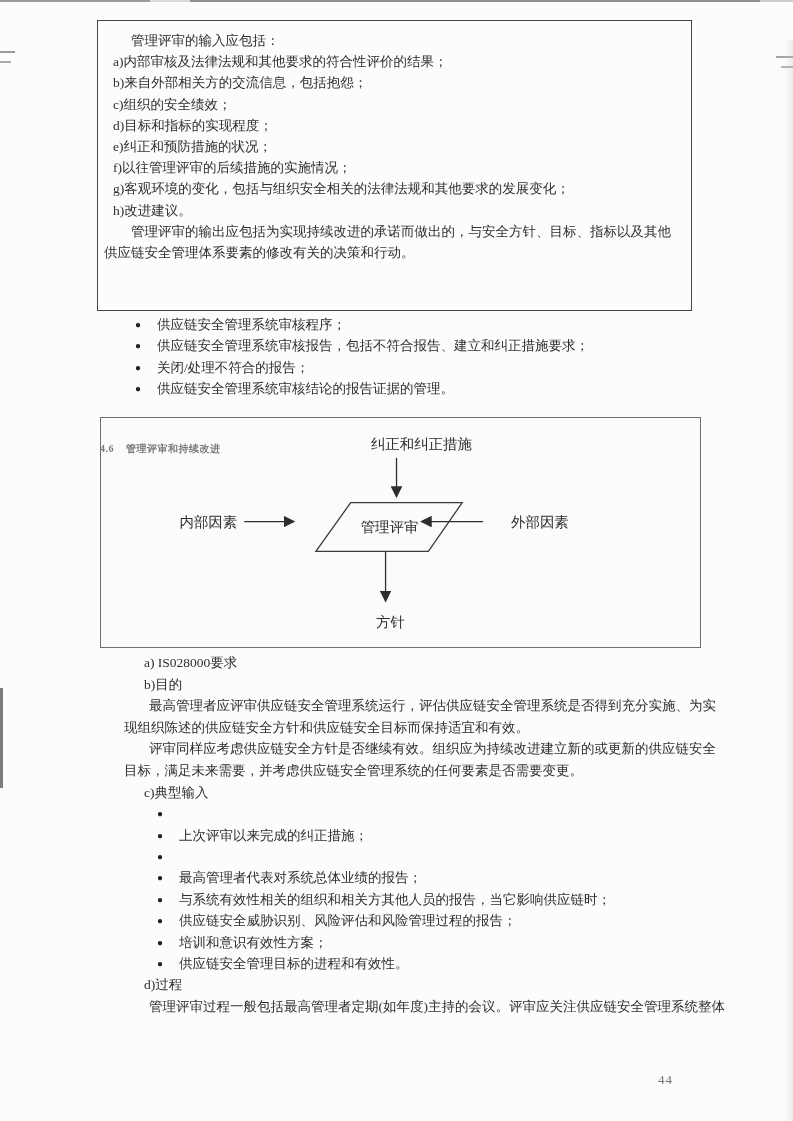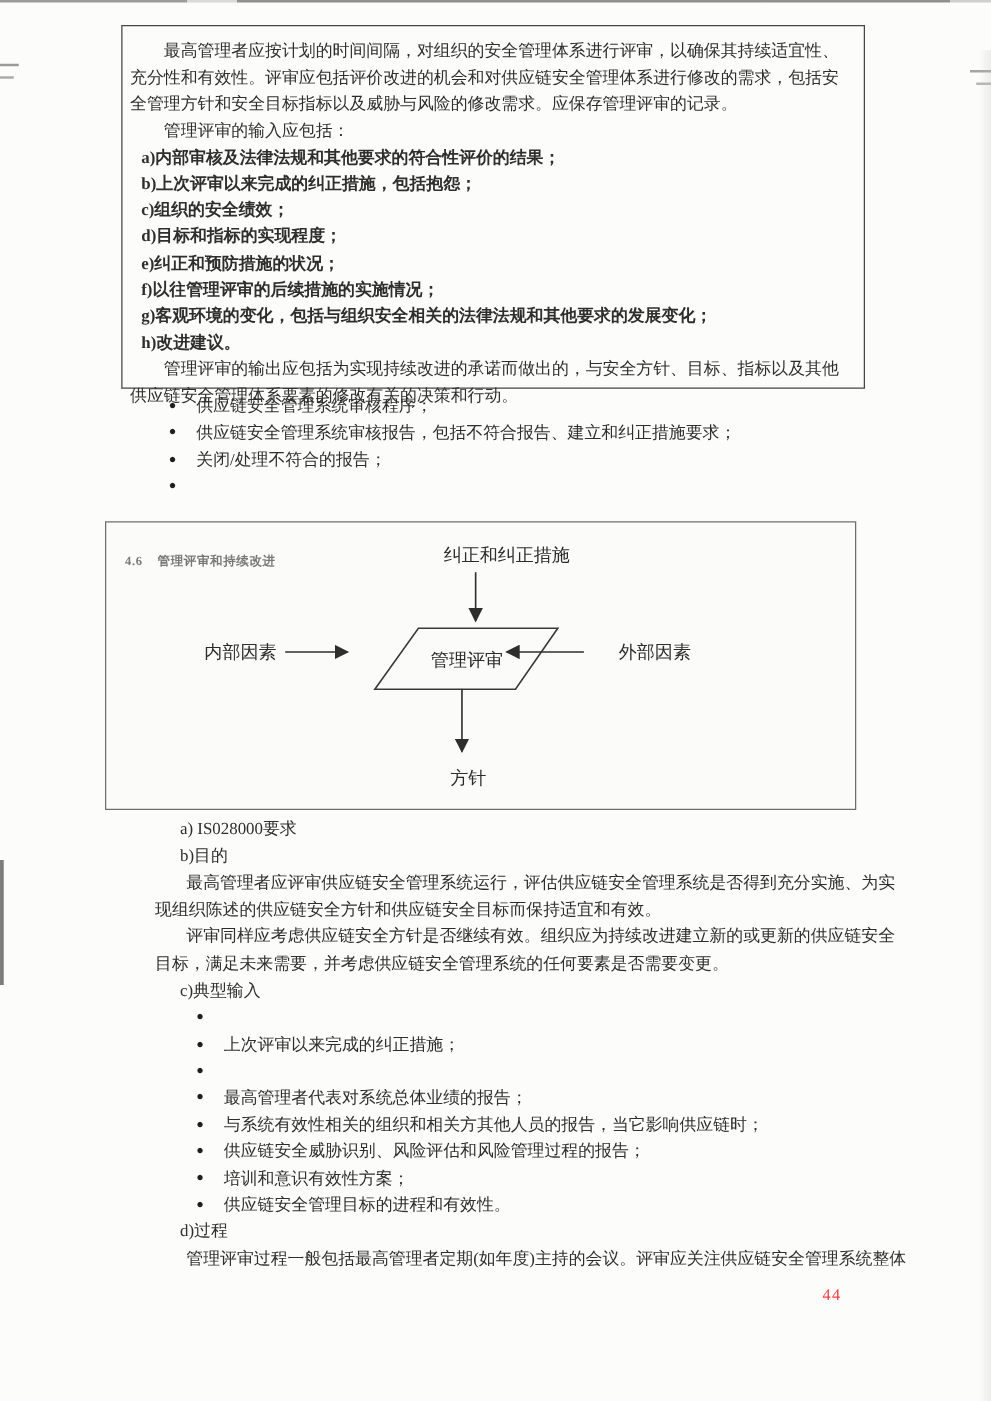--- a/index.html
+++ b/index.html
@@ -23,66 +23,65 @@
     background:linear-gradient(270deg,rgba(190,190,190,.25),rgba(190,190,190,0)); }
 
   
   .box1 {
     position:absolute; left:97px; top:20px; width:595px; height:291px;
     border:1.5px solid #454545; background:transparent;
     padding:9px 8px 0 6px;
     font-size:13.5px; line-height:21.2px;
   }
   .box1 p.para { text-indent:27px; }
-  .box1 .abc-item { padding-left:9px;font-weight:bold; }
+  .box1 .abc-item { padding-left:9px; }
 
   
   .bullets1 { position:absolute; left:135px; top:314px; width:590px; font-size:13.5px; }
   .brow { display:flex; align-items:flex-start; line-height:21.4px; }
   .bdot { width:22px; flex:0 0 22px; font-size:10px; line-height:21.4px; color:#1e1e1e; }
 
   
   .heading { position:absolute; left:100px; top:398px; font-size:10px; font-weight:bold;
     letter-spacing:.5px; color:#222;margin-top:44px; }
   .heading .num { margin-right:12px; }
 
   
-  .diagram { position:absolute; left:84px; top:417px; width:601px; height:231px;
+  .diagram { position:absolute; left:100px; top:417px; width:601px; height:231px;
     border:1px solid #6e6e6e; background:rgba(250,250,249,.4); }
   .diagram svg { display:block; width:100%; height:100%; }
   .diagram text { font-family:"Liberation Serif","DejaVu Serif",serif; font-size:14.5px; fill:#2c2c2c; }
 
   
   .body-text { position:absolute; left:100px; top:652px; width:604px;
     font-size:13.5px; line-height:21.6px;margin-left:24px; }
   .body-text .letter { text-indent:20px; }
   .body-text p.para { text-indent:25px; }
   .body-text .brow .bdot { margin-left:33px; }
 
-  .pagenum { position:absolute; left:658px; top:1028px; font-size:13px; color:#ef4444;
+  .pagenum { position:absolute; left:658px; top:1072px; font-size:13px; color:#737373;
     letter-spacing:1px; }
 </style>
 </head>
 <body>
 
 <div class="page">
 
   <div class="edge-top"></div>
   <div class="mark-left-1"></div>
   <div class="mark-left-2"></div>
   <div class="mark-right-1"></div>
   <div class="mark-right-2"></div>
   <div class="streak-left"></div>
   <div class="edge-right-shade"></div>
 
   <div class="box1">
-    <p class="para">最高管理者应按计划的时间间隔，对组织的安全管理体系进行评审，以确保其持续适宜性、充分性和有效性。评审应包括评价改进的机会和对供应链安全管理体系进行修改的需求，包括安全管理方针和安全目标指标以及威胁与风险的修改需求。应保存管理评审的记录。</p>
     <p class="para">管理评审的输入应包括：</p>
     <p class="abc-item">a)内部审核及法律法规和其他要求的符合性评价的结果；</p>
-    <p class="abc-item">b)上次评审以来完成的纠正措施，包括抱怨；</p>
+    <p class="abc-item">b)来自外部相关方的交流信息，包括抱怨；</p>
     <p class="abc-item">c)组织的安全绩效；</p>
     <p class="abc-item">d)目标和指标的实现程度；</p>
     <p class="abc-item">e)纠正和预防措施的状况；</p>
     <p class="abc-item">f)以往管理评审的后续措施的实施情况；</p>
     <p class="abc-item">g)客观环境的变化，包括与组织安全相关的法律法规和其他要求的发展变化；</p>
     <p class="abc-item">h)改进建议。</p>
     <p class="para">管理评审的输出应包括为实现持续改进的承诺而做出的，与安全方针、目标、指标以及其他供应链安全管理体系要素的修改有关的决策和行动。</p>
   </div>
 
   <div class="bullets1">
@@ -93,20 +92,21 @@
     <div class="brow">
       <span class="bdot">●</span>
       <span>供应链安全管理系统审核报告，包括不符合报告、建立和纠正措施要求；</span>
     </div>
     <div class="brow">
       <span class="bdot">●</span>
       <span>关闭/处理不符合的报告；</span>
     </div>
     <div class="brow">
       <span class="bdot">●</span>
+      <span>供应链安全管理系统审核结论的报告证据的管理。</span>
     </div>
   </div>
 
   <div class="heading">
     <span class="num">4.6</span><span>管理评审和持续改进</span>
   </div>
 
   <div class="diagram">
     <svg viewBox="0 0 600 230">
       <defs>

